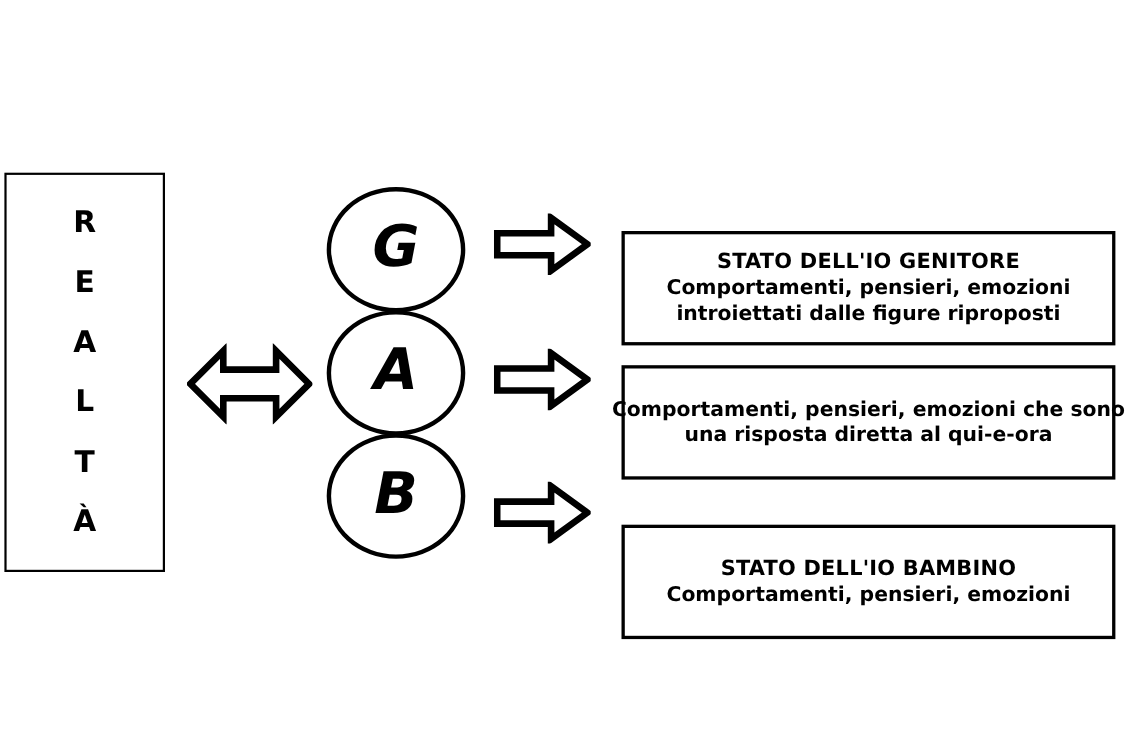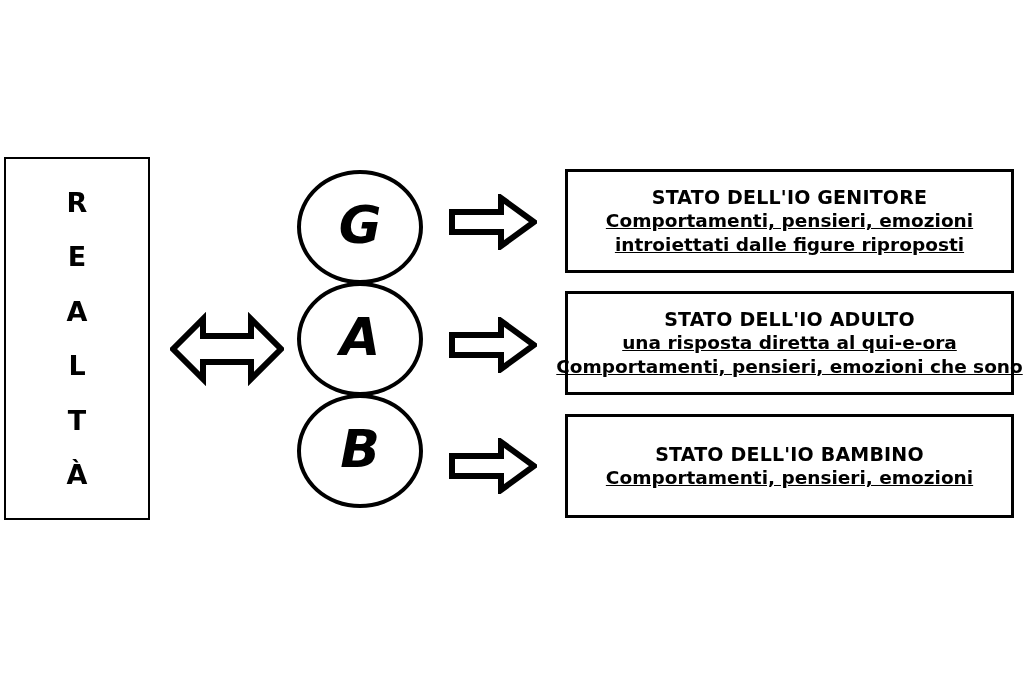--- a/index.html
+++ b/index.html
@@ -92,43 +92,43 @@
     width: 449px;
     height: 104px;
     border: 3px solid #000000;
     background: #ffffff;
     box-sizing: border-box;
     display: flex;
     flex-direction: column;
     align-items: center;
     justify-content: center;
     padding: 20px 6px;
+    margin-top: 41px;
   }
   #desc-box-1 { top: 169px; }
   #desc-box-2 { top: 291px; }
-  #desc-box-3 { top: 414px; }
+  #desc-box-3 { top: 436px; }
   .desc-title {
     font-family: "DejaVu Sans", sans-serif;
     font-size: 19px;
     font-weight: 700;
     color: #000000;
     letter-spacing: 0.2px;
     line-height: 1.22;
     text-align: center;
     white-space: nowrap;
   }
   .desc-line {
     font-family: "DejaVu Sans", sans-serif;
     font-size: 18.5px;
     font-weight: 700;
     color: #000000;
     line-height: 1.25;
     text-align: center;
     white-space: nowrap;
-    text-decoration: underline;
   }
 </style>
 </head>
 <body>
 
 <div id="canvas">
 
   <div id="reality-box">
     <div id="reality-letters">
       <span class="reality-letter">R</span>
@@ -164,23 +164,22 @@
     <path d="M 3 18 L 52 18 L 52 4 L 85 28 L 52 52 L 52 38 L 3 38 Z" fill="#ffffff" stroke="#000000" stroke-width="6" stroke-linejoin="miter"></path>
   </svg>
 
   <div class="desc-box" id="desc-box-1">
     <div class="desc-title">STATO DELL'IO GENITORE</div>
     <div class="desc-line">Comportamenti, pensieri, emozioni</div>
     <div class="desc-line">introiettati dalle figure riproposti</div>
   </div>
 
   <div class="desc-box" id="desc-box-2">
-    <div class="desc-title">STATO DELL'IO ADULTO</div>
+    <div class="desc-line">Comportamenti, pensieri, emozioni che sono</div>
     <div class="desc-line">una risposta diretta al qui-e-ora</div>
-    <div class="desc-line">Comportamenti, pensieri, emozioni che sono</div>
   </div>
 
   <div class="desc-box" id="desc-box-3">
     <div class="desc-title">STATO DELL'IO BAMBINO</div>
     <div class="desc-line">Comportamenti, pensieri, emozioni</div>
   </div>
 
 </div>
 
 </body></html>

